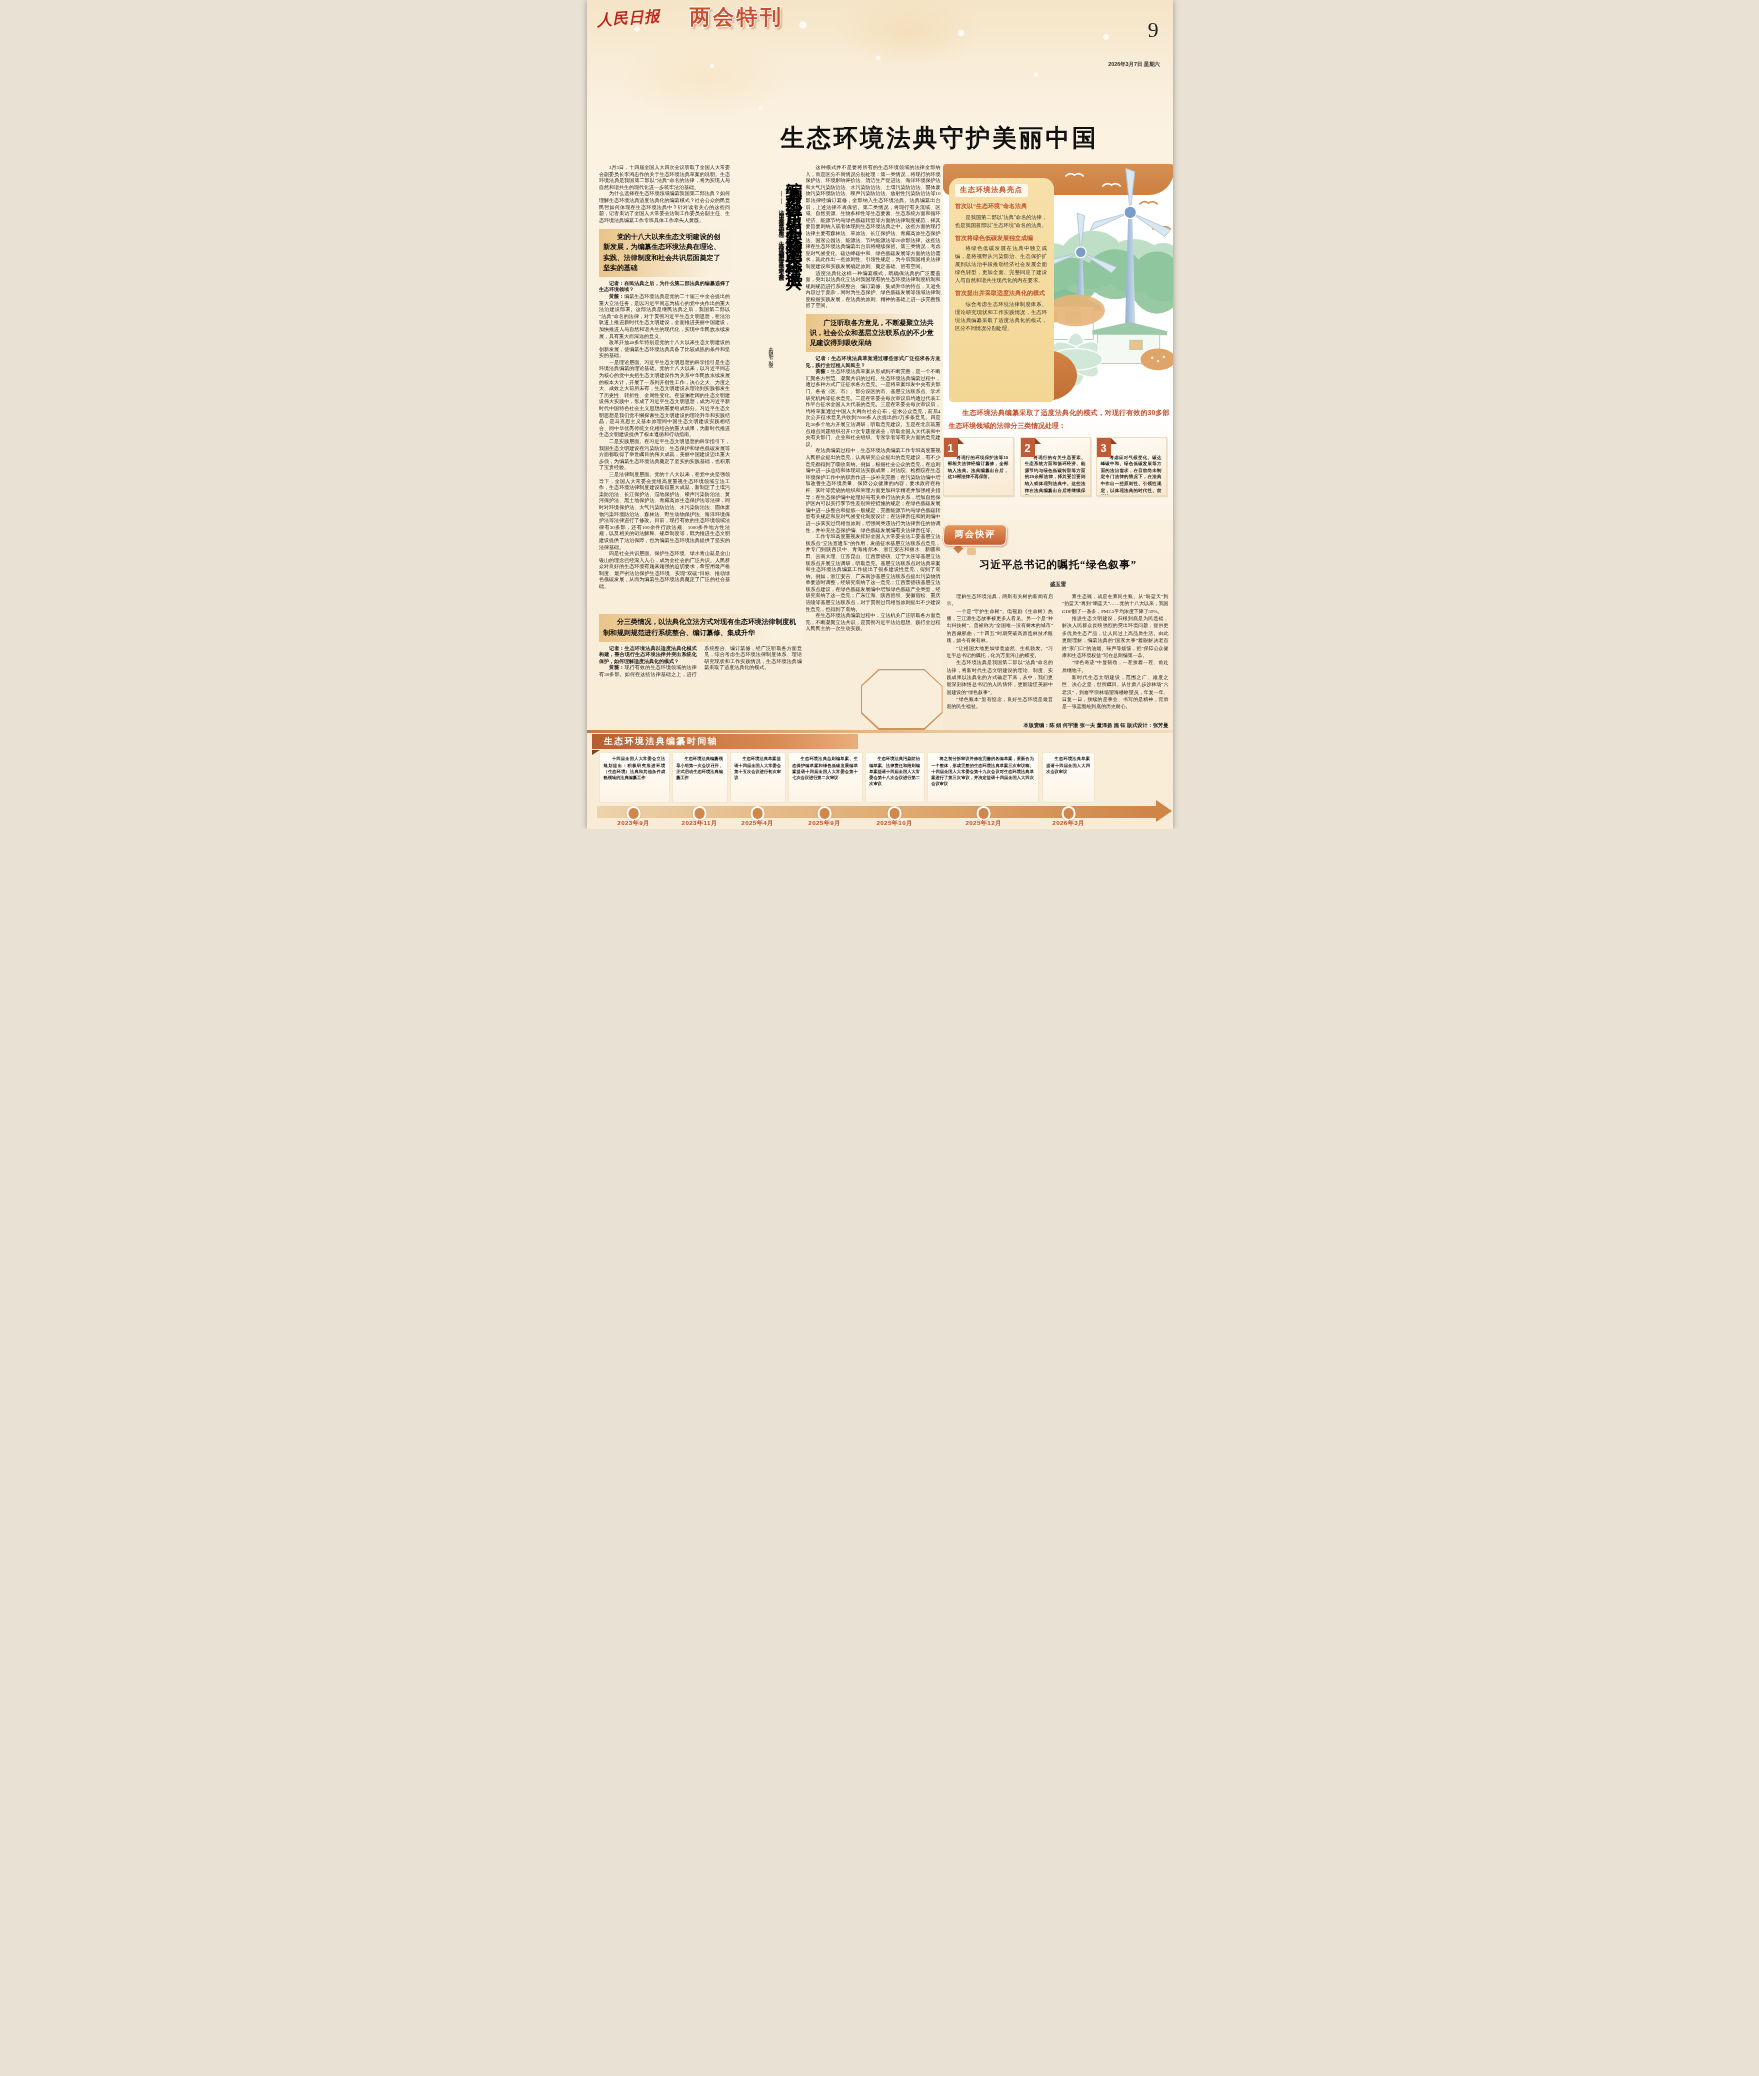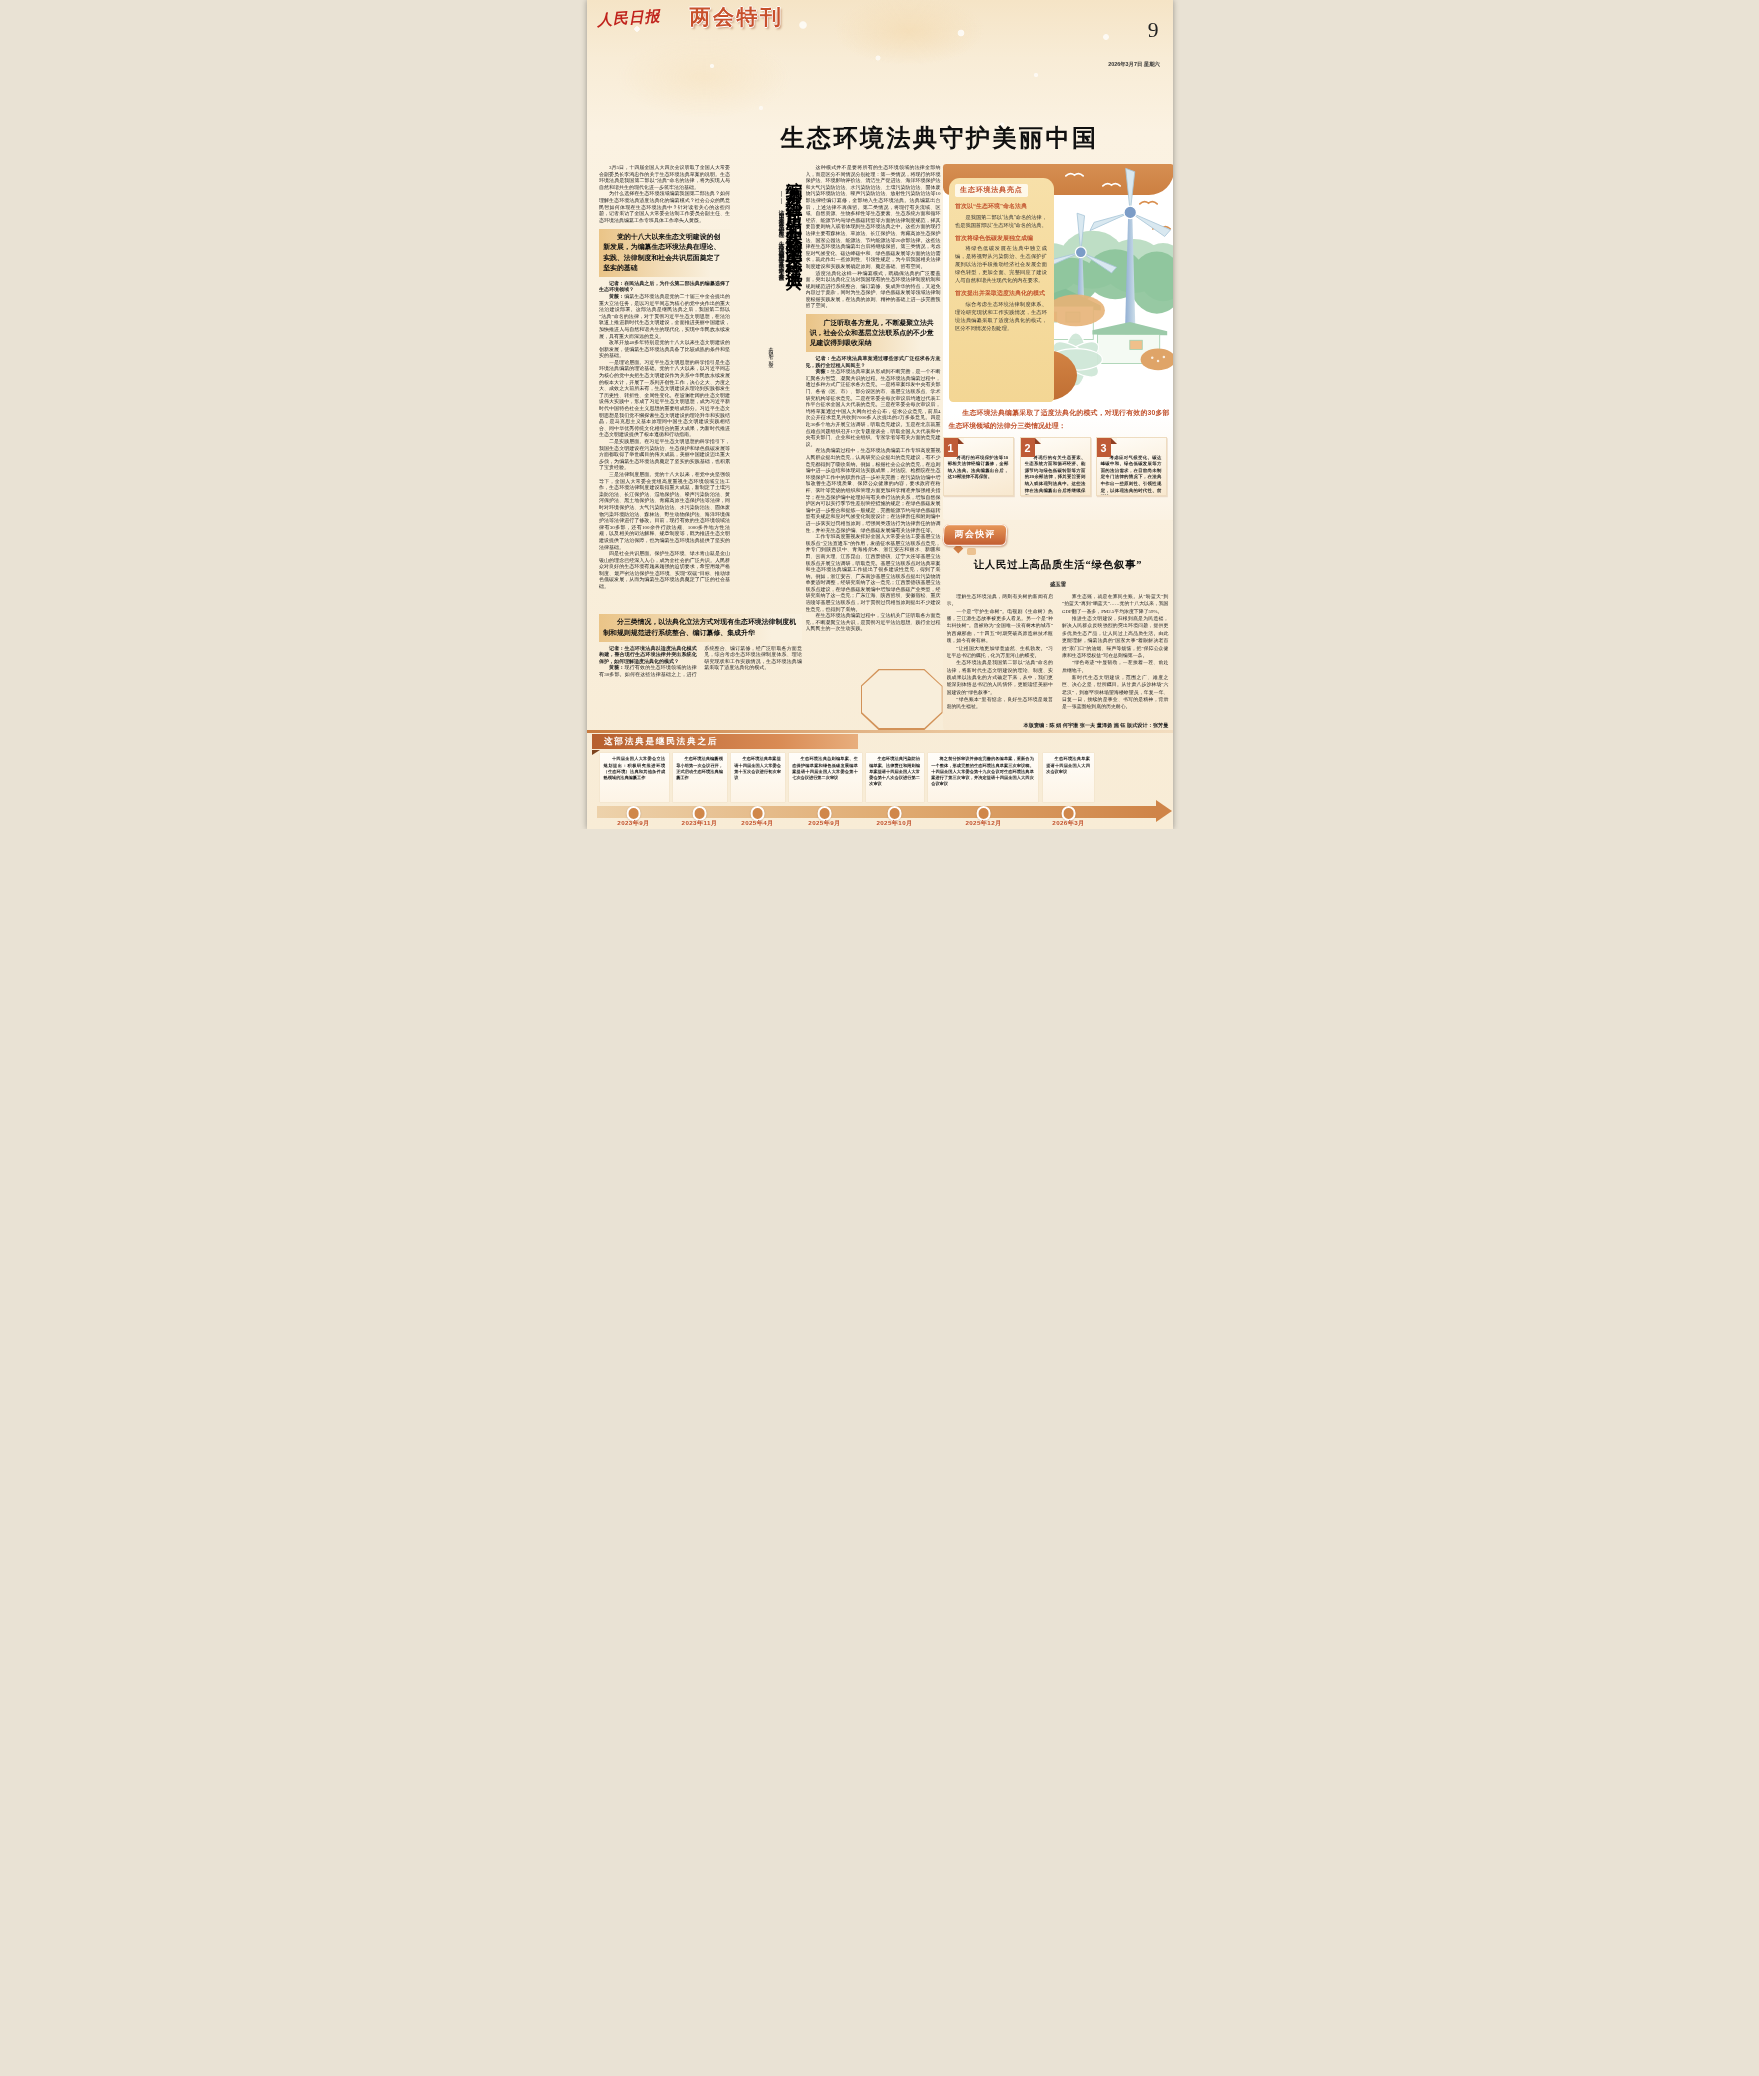--- a/index.html
+++ b/index.html
@@ -317,38 +317,38 @@
   </div>
 
   <div class="octagon">
       <div class="octagon-in"></div>
     </div>
 
   <div class="comm-bg"></div>
   <div class="badge-tail"></div>
   <div class="badge-tail2"></div>
   <div class="badge">两会快评</div>
-  <div class="comm-title">让人民过上高品质生活“绿色叙事”</div>
+  <div class="comm-title">习近平总书记的嘱托“绿色叙事”</div>
   <div class="comm-author">盛玉雷</div>
   <div class="comm-body">
     <p>理解生态环境法典，两则有关树的新闻有启示。</p>
     <p>一个是“守护生命树”。电视剧《生命树》热播，三江源生态故事被更多人看见。另一个是“种出科技树”。曾被称为“全国唯一没有树木的城市”的西藏那曲，“十四五”时期突破高原造林技术瓶颈，如今有树有林。</p>
     <p>“让祖国大地更加绿意盎然、生机勃发。”习近平总书记的嘱托，化为万里河山的蝶变。</p>
     <p>生态环境法典是我国第二部以“法典”命名的法律，将新时代生态文明建设的理论、制度、实践成果以法典化的方式确定下来，从中，我们更能深刻体悟总书记的人民情怀，更能读懂美丽中国建设的“绿色叙事”。</p>
     <p>“绿色账本”里有惦念，良好生态环境是最普惠的民生福祉。</p>
     <p>算生态账，就是在算民生账。从“盼蓝天”到“拍蓝天”再到“晒蓝天”……党的十八大以来，我国GDP翻了一番多，PM2.5平均浓度下降了59%。</p>
     <p>推进生态文明建设，归根到底是为民造福，解决人民群众反映强烈的突出环境问题，提供更多优质生态产品，让人民过上高品质生活。由此更能理解，编纂法典的“国家大事”着眼解决老百姓“家门口”的油烟、噪声等烦恼，把“保障公众健康和生态环境权益”写在总则编第一条。</p>
     <p>“绿色奇迹”中显韧劲，一茬接着一茬、前赴后继地干。</p>
     <p>新时代生态文明建设，范围之广、难度之巨、决心之坚，世所瞩目。从甘肃八步沙林场“六老汉”，到塞罕坝林场望海楼瞭望员，年复一年、日复一日，接续的是事业、书写的是精神，背后是一张蓝图绘到底的历史耐心。</p>
 
   </div>
   <div class="credits">本版责编：陈 娟  何宇澈  张一夫  董泽扬  施 钰    版式设计：张芳曼</div>
 
   <div class="tl-rule"></div>
-  <div class="tl-bar">这部法典是继民法典之后</div>
+  <div class="tl-bar">生态环境法典编纂时间轴</div>
   <div class="tl-fold"></div>
 
   <div class="tl-card" style="left:13.3px;width:69px">
       <p>十四届全国人大常委会立法规划提出：积极研究推进环境（生态环境）法典和其他条件成熟领域的法典编纂工作</p>
     </div>
   <div class="tl-card" style="left:86px;width:54px">
       <p>生态环境法典编纂领导小组第一次会议召开，正式启动生态环境法典编纂工作</p>
     </div>
   <div class="tl-card" style="left:144px;width:54px">
       <p>生态环境法典草案提请十四届全国人大常委会第十五次会议进行初次审议</p>

